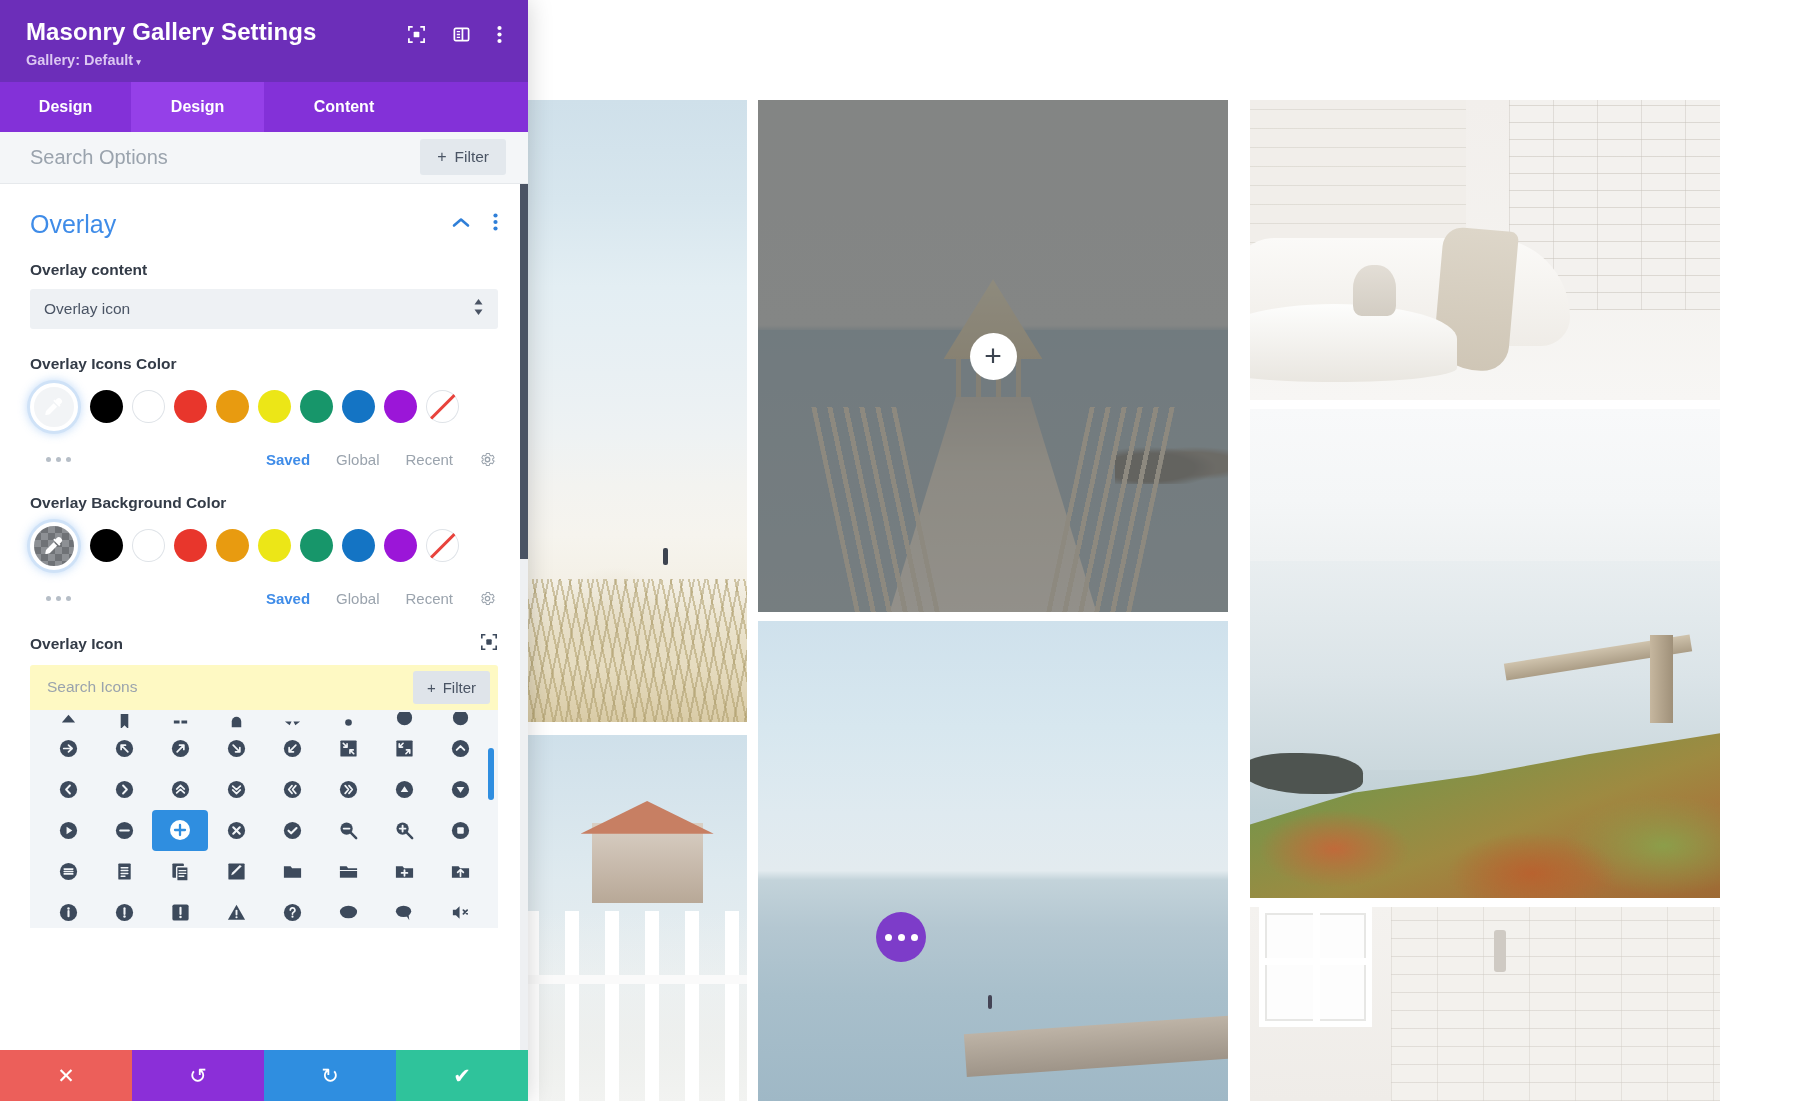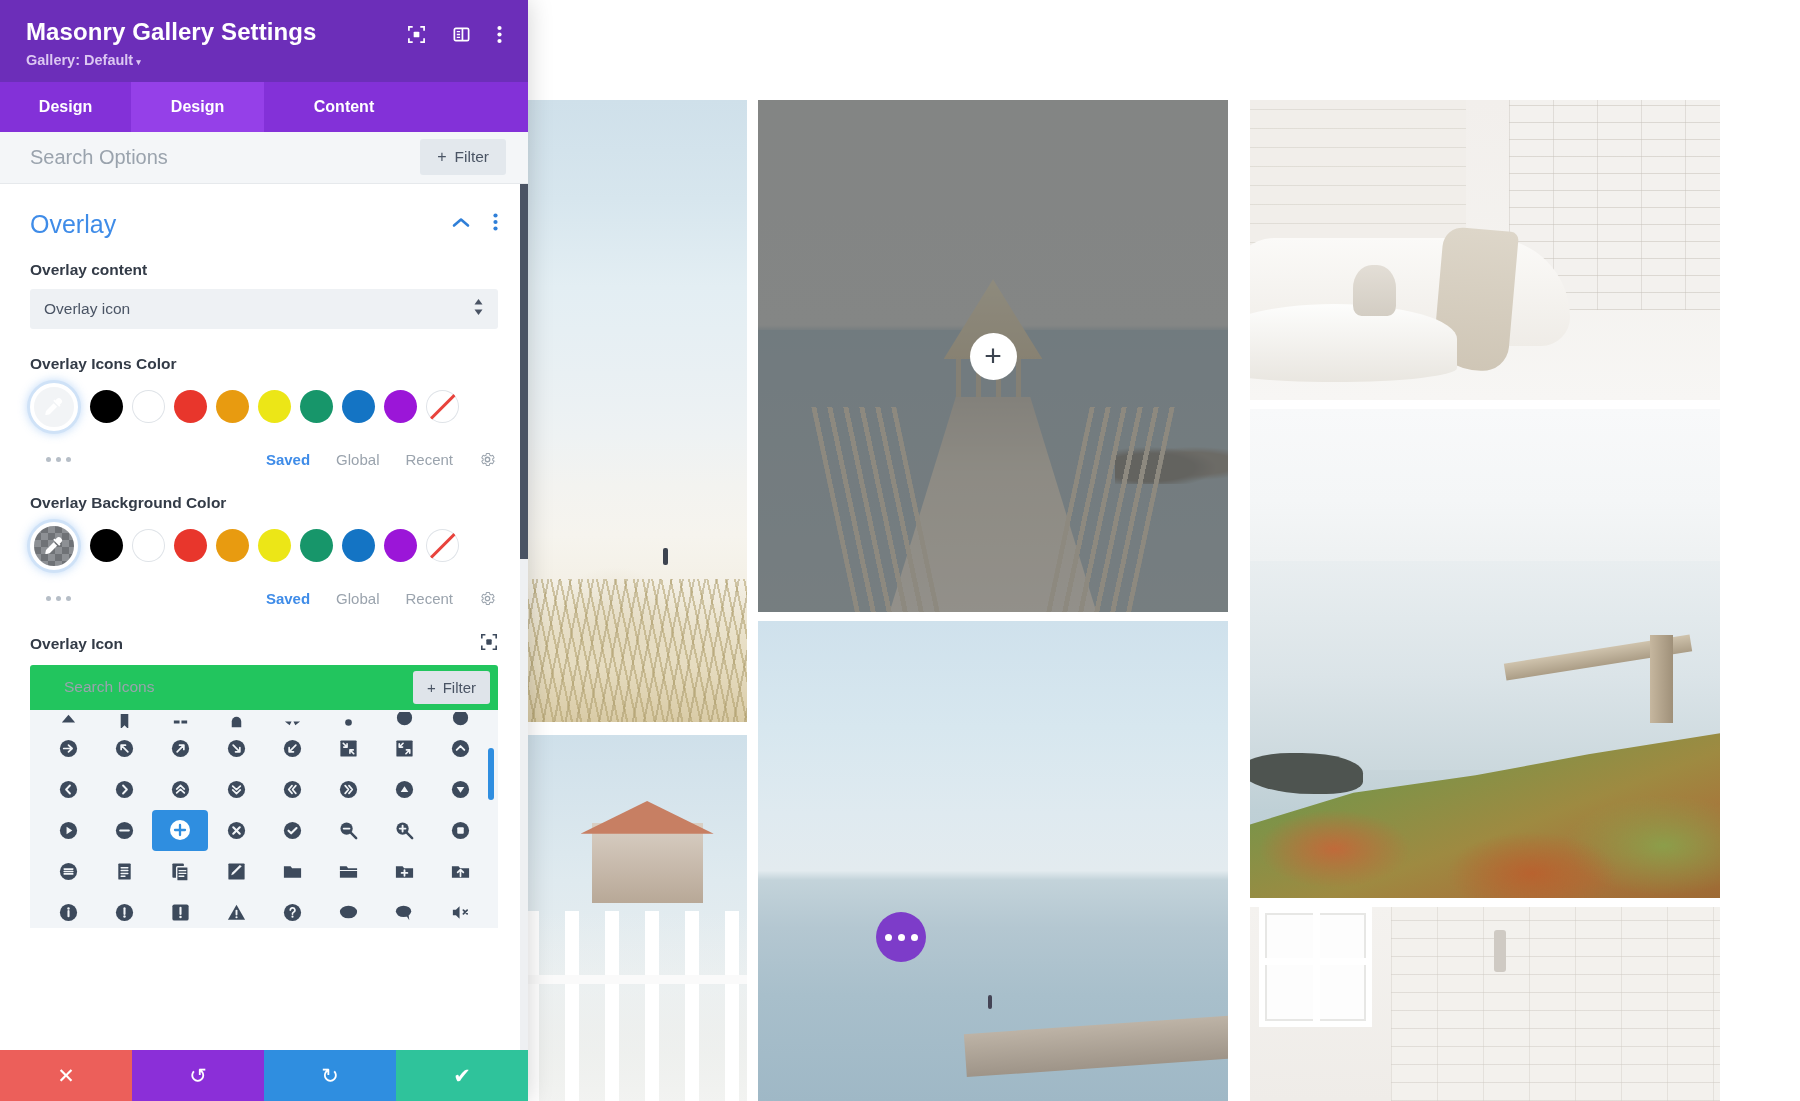--- a/index.html
+++ b/index.html
@@ -327,22 +327,22 @@
   }
   .dots3 { display:flex; gap:5px; padding-left:16px; }
   .dots3 i { width:5px; height:5px; border-radius:50%; background:#b6bec7; display:block; }
   .meta-links { display:flex; align-items:center; gap:26px; }
   .meta-link { font-size:15px; color:#9aa3ad; cursor:pointer; }
   .meta-link.active { color:#3f8ce8; font-weight:bold; }
   .gear { color:#9aa3ad; cursor:pointer; display:flex; }
 
   
   .icon-search {
-    display:flex; align-items:center; background:#22c55e;
-    height:45px; padding-left:34px; border-radius:3px 3px 0 0;
+    display:flex; align-items:center; background:#fef9c3;
+    height:45px; padding-left:17px; border-radius:3px 3px 0 0;
   }
   .icon-search input {
     flex:1; border:0; background:transparent; outline:none;
     font-size:15.5px; color:#4a5464; font-family:inherit;
   }
   .icon-search input::placeholder { color:#9aa3ad; }
   .icon-filter {
     background:#dfe4ea; color:#4a5464; font-size:15px;
     padding:8px 14px; margin-right:8px; border-radius:3px; cursor:pointer;
     display:flex; align-items:center; gap:7px;

